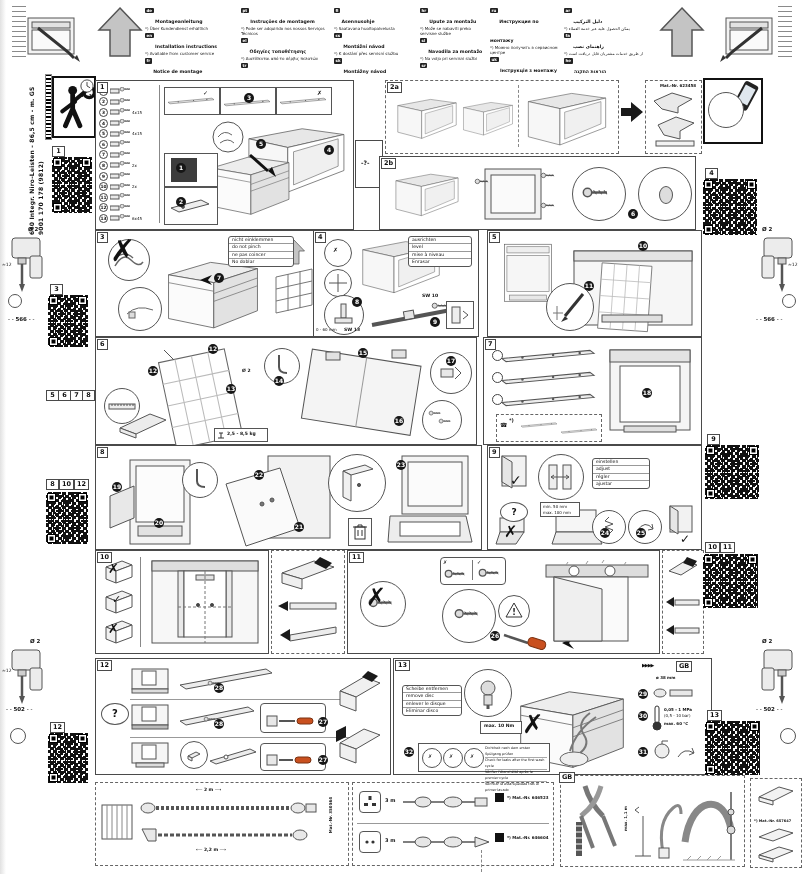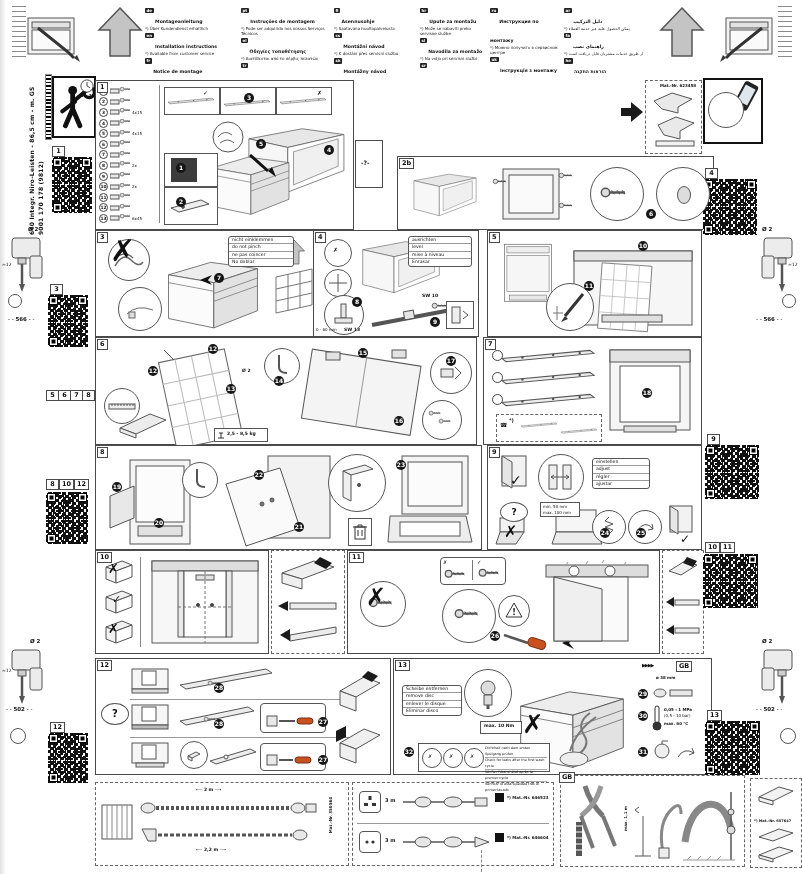--- a/index.html
+++ b/index.html
@@ -487,35 +487,48 @@
     <span class="dot" style="left:80px;top:116px">2</span>
     <span class="dot" style="left:148px;top:12px">3</span>
     <span class="dot" style="left:228px;top:64px">4</span>
     <span class="dot" style="left:160px;top:58px">5</span>
   </div>
 
   <div class="box" style="left:355px;top:140px;width:26px;height:46px">
     <span class="lbl t6 b" style="left:5px;top:18px;position:absolute">-?-</span>
   </div>
 
+  <div class="dashedbox" style="left:385px;top:80px;width:232px;height:72px">
+    <span class="snum">2a</span>
+    <svg class="sk" style="left:10px;top:8px" width="62" height="58" viewBox="0 0 140 100">
+        <use href="#cabiso"></use>
+      </svg>
+    <svg class="sk" style="left:76px;top:8px" width="52" height="58" viewBox="0 0 140 100">
+        <use href="#cabiso"></use>
+      </svg>
+    <div class="abs" style="left:132px;top:4px;width:0;height:62px;border-left:1px dashed #888"></div>
+    <svg class="sk" style="left:140px;top:6px" width="82" height="62" viewBox="0 0 140 100">
+        <use href="#cabiso"></use>
+      </svg>
+  </div>
   <svg class="sk" style="left:621px;top:102px" width="22" height="20">
       <polygon points="0,6 10,6 10,0 22,10 10,20 10,14 0,14" fill="#1a1a1a"></polygon>
     </svg>
   <div class="dashedbox" style="left:645px;top:80px;width:55px;height:72px">
     <span class="lbl t4 b" style="left:14px;top:2px">Mat.-Nr. 623458</span>
     <svg class="sk" style="left:6px;top:10px" width="44" height="56">
       <g stroke="#555" fill="#e9e9e9">
         <polygon points="2,10 20,2 40,8 26,16 26,22 10,18"></polygon>
         <polygon points="6,34 24,26 42,32 28,40 28,48 12,44"></polygon>
         <rect x="4" y="50" width="38" height="5" fill="#f2f2f2"></rect>
       </g>
     </svg>
   </div>
 
-  <div class="box" style="left:397px;top:156px;width:315px;height:72px">
+  <div class="box" style="left:379px;top:156px;width:315px;height:72px">
     <span class="snum">2b</span>
     <svg class="sk" style="left:14px;top:8px" width="66" height="58" viewBox="0 0 140 100">
         <use href="#cabiso"></use>
       </svg>
     <svg class="sk" style="left:95px;top:6px" width="90" height="62">
       <g stroke="#555" fill="#f1f1f1">
         <rect x="10" y="6" width="56" height="50"></rect>
         <rect x="16" y="12" width="44" height="38" fill="#fafafa"></rect>
         <use href="#screw" transform="translate(0,16) scale(0.8)"></use>
         <use href="#screw" transform="translate(66,10) scale(0.8)"></use>

